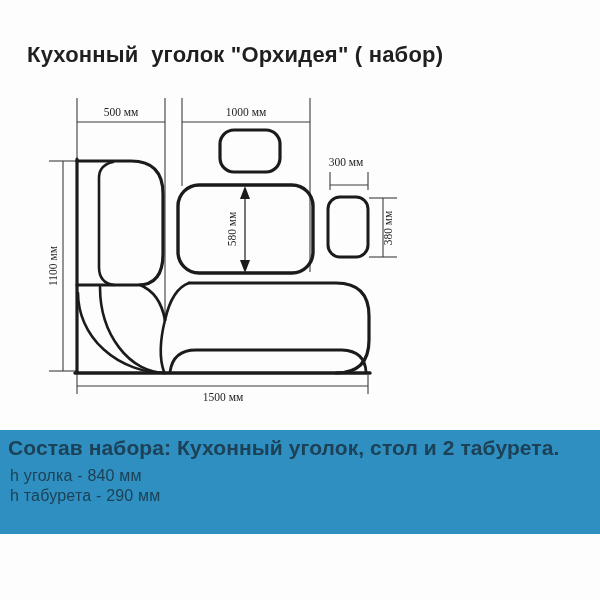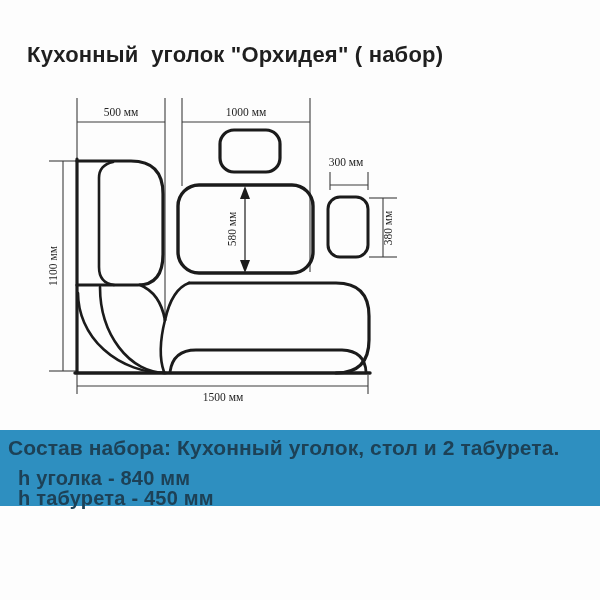--- a/index.html
+++ b/index.html
@@ -13,29 +13,29 @@
     letter-spacing:.2px;white-space:pre;
   }
   #drawing{position:absolute;left:0;top:80px;}
   .thick{fill:none;stroke:#1b1b1b;stroke-width:3.2;stroke-linecap:round;}
   .thin{fill:none;stroke:#3c3c3c;stroke-width:1.1;}
   .dimtext{
     font-family:"Liberation Serif",serif;font-size:11.5px;fill:#252525;
   }
   .arrowhead{fill:#1b1b1b;stroke:none;}
   #footer-band{
-    position:absolute;left:0;top:430px;width:600px;height:76px;
+    position:absolute;left:0;top:430px;width:600px;height:104px;
     background:#2e8fc0;color:#1d4156;
   }
   #footer-headline{
     position:absolute;left:8px;top:6px;width:588px;
     font-size:21px;font-weight:700;letter-spacing:.1px;white-space:nowrap;
   }
   .footer-spec{
-    position:absolute;left:18px;font-size:20px;font-weight:700;
+    position:absolute;left:10px;font-size:16px;font-weight:400;
     letter-spacing:.2px;white-space:nowrap;
   }
   #spec-0{top:37px;} #spec-1{top:57px;} #spec-2{top:77px;}
 </style>
 </head>
 <body>
 
 <div id="stage">
 
   <div id="page-title">Кухонный  уголок "Орхидея" ( набор)</div>
@@ -103,16 +103,16 @@
     <text class="dimtext" x="346" y="166" text-anchor="middle">300 мм</text>
     <text class="dimtext" x="236" y="229" text-anchor="middle" transform="rotate(-90 236 229)">580 мм</text>
     <text class="dimtext" x="392" y="228" text-anchor="middle" transform="rotate(-90 392 228)">380 мм</text>
     <text class="dimtext" x="57" y="266" text-anchor="middle" transform="rotate(-90 57 266)">1100 мм</text>
     <text class="dimtext" x="223" y="401" text-anchor="middle">1500 мм</text>
   </svg>
 
   <div id="footer-band" style="background: rgb(46, 143, 192); color: rgb(29, 65, 86);">
     <div id="footer-headline">Состав набора: Кухонный уголок, стол и 2 табурета.</div>
     <div id="spec-0" class="footer-spec">h уголка - 840 мм</div>
-    <div id="spec-1" class="footer-spec">h табурета - 450 мм</div>
+    <div id="spec-1" class="footer-spec">h табурета - 290 мм</div>
   </div>
 
 </div>
 
 </body></html>

